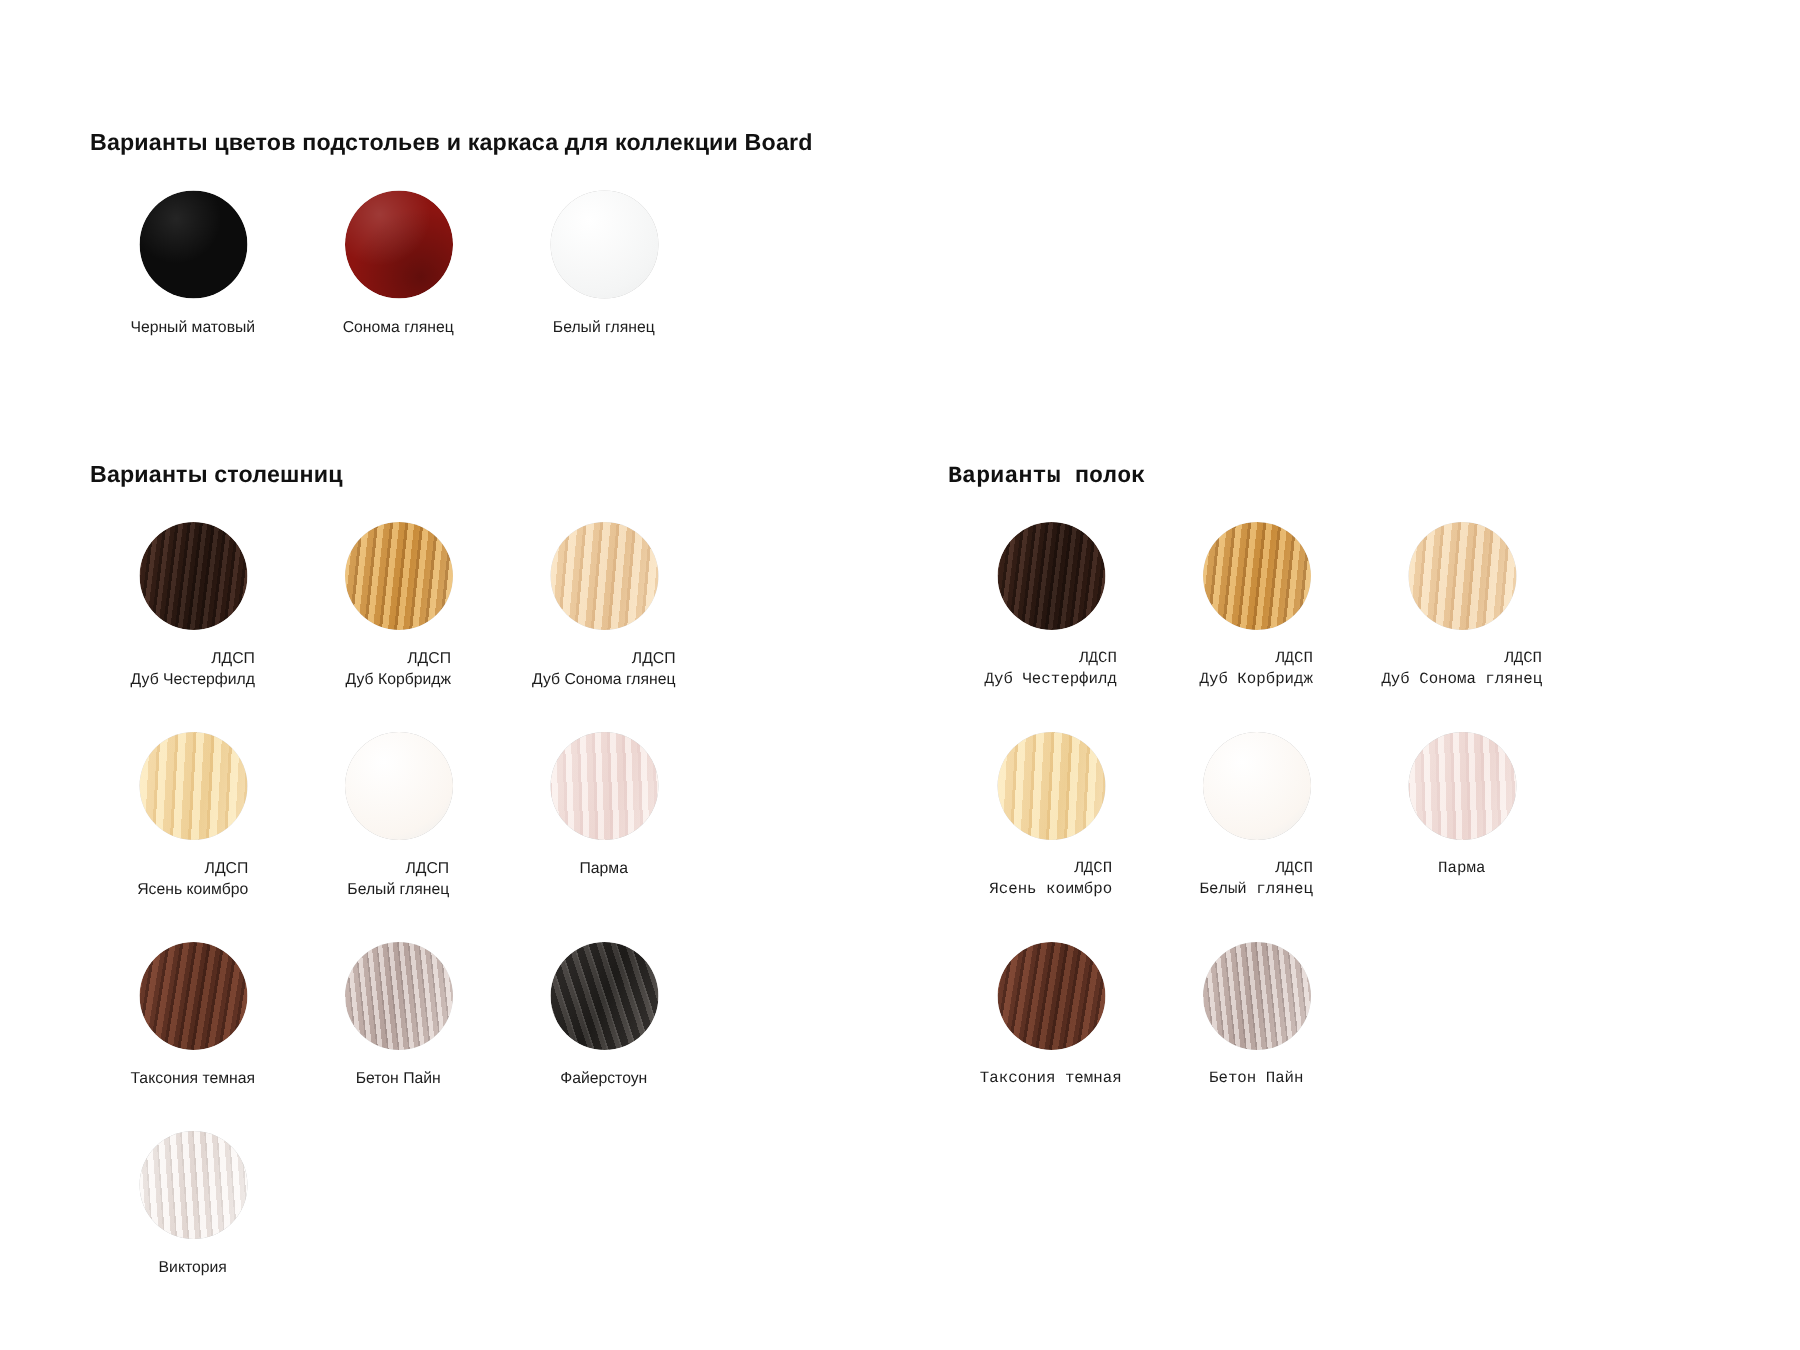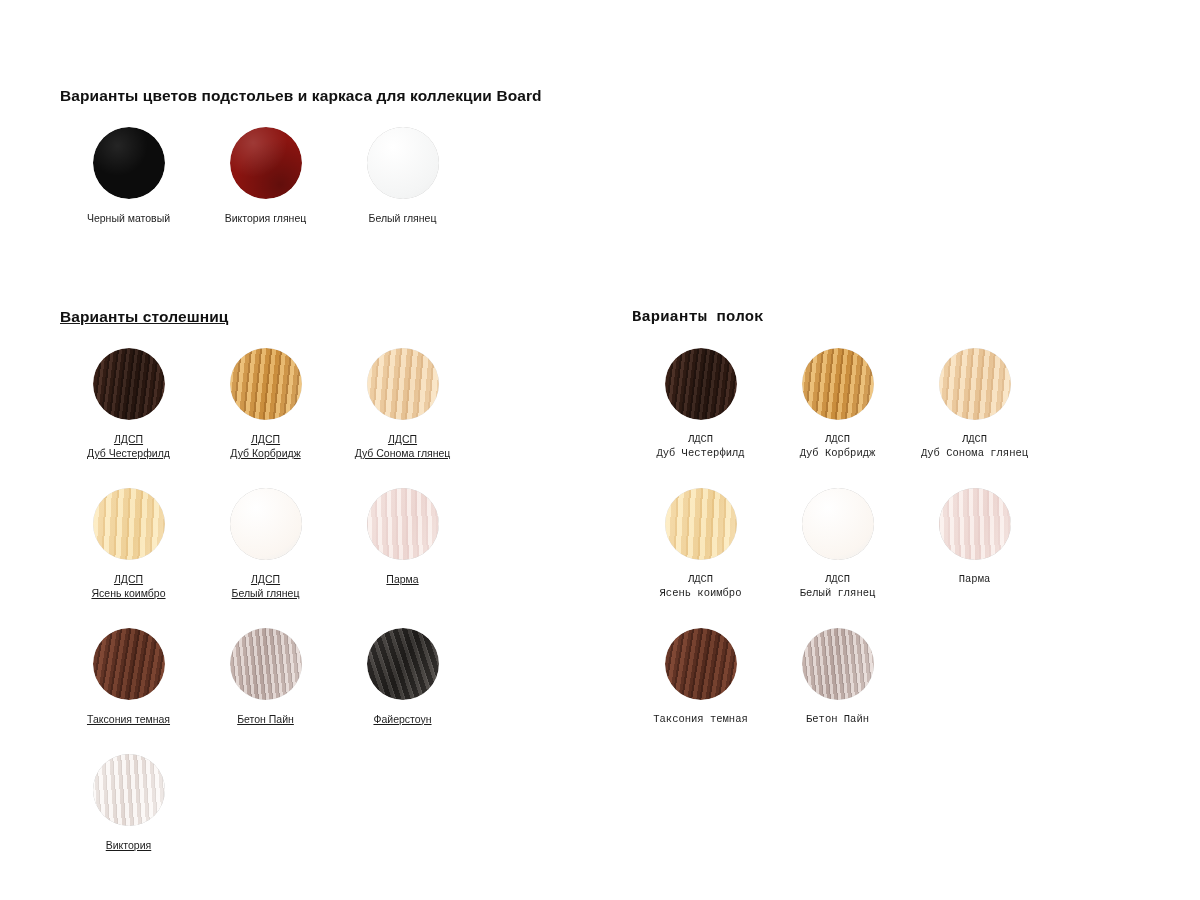--- a/index.html
+++ b/index.html
@@ -33,21 +33,20 @@
     position: absolute;
     left: 60px;
     top: 74px;
     width: 900px;
   }
   #tops-section {
     position: absolute;
     left: 60px;
     top: 295px;
     width: 520px;
-    text-decoration: underline;
   }
   #shelves-section {
     position: absolute;
     left: 632px;
     top: 295px;
     width: 520px;
     font-family: Liberation Mono, monospace;
   }
 
   
@@ -75,21 +74,21 @@
   }
   .swatch .grain {
     position: absolute;
     inset: 0;
     border-radius: 50%;
   }
   .swatch-label {
     margin-top: 12px;
     font-size: 10.5px;
     line-height: 14px;
-    text-align: center;
+    text-align: right;
     color: #1d1d1d;
     white-space: pre-line;
   }
 
   
   #frame-section .swatch {
     width: 72px;
     height: 72px;
   }
   #frame-section .swatch-cell {
@@ -117,21 +116,21 @@
           </div>
           <div class="swatch-label">Черный матовый</div>
         </div>
         <div class="swatch-cell">
           <div class="swatch">
             <div class="grain" style="background:
         radial-gradient(circle at 32% 22%, rgba(255,255,255,0.16) 0%, rgba(255,255,255,0) 46%),
         radial-gradient(circle at 70% 80%, rgba(0,0,0,0.30) 0%, rgba(0,0,0,0) 60%),
         #8c1410;"></div>
           </div>
-          <div class="swatch-label">Виктория глянец</div>
+          <div class="swatch-label">Сонома глянец</div>
         </div>
         <div class="swatch-cell">
           <div class="swatch outlined">
             <div class="grain" style="background:
         radial-gradient(circle at 36% 28%, #ffffff 0%, #f4f5f5 70%, #eceded 100%);"></div>
           </div>
           <div class="swatch-label">Белый глянец</div>
         </div>
       </div>
   </section>

